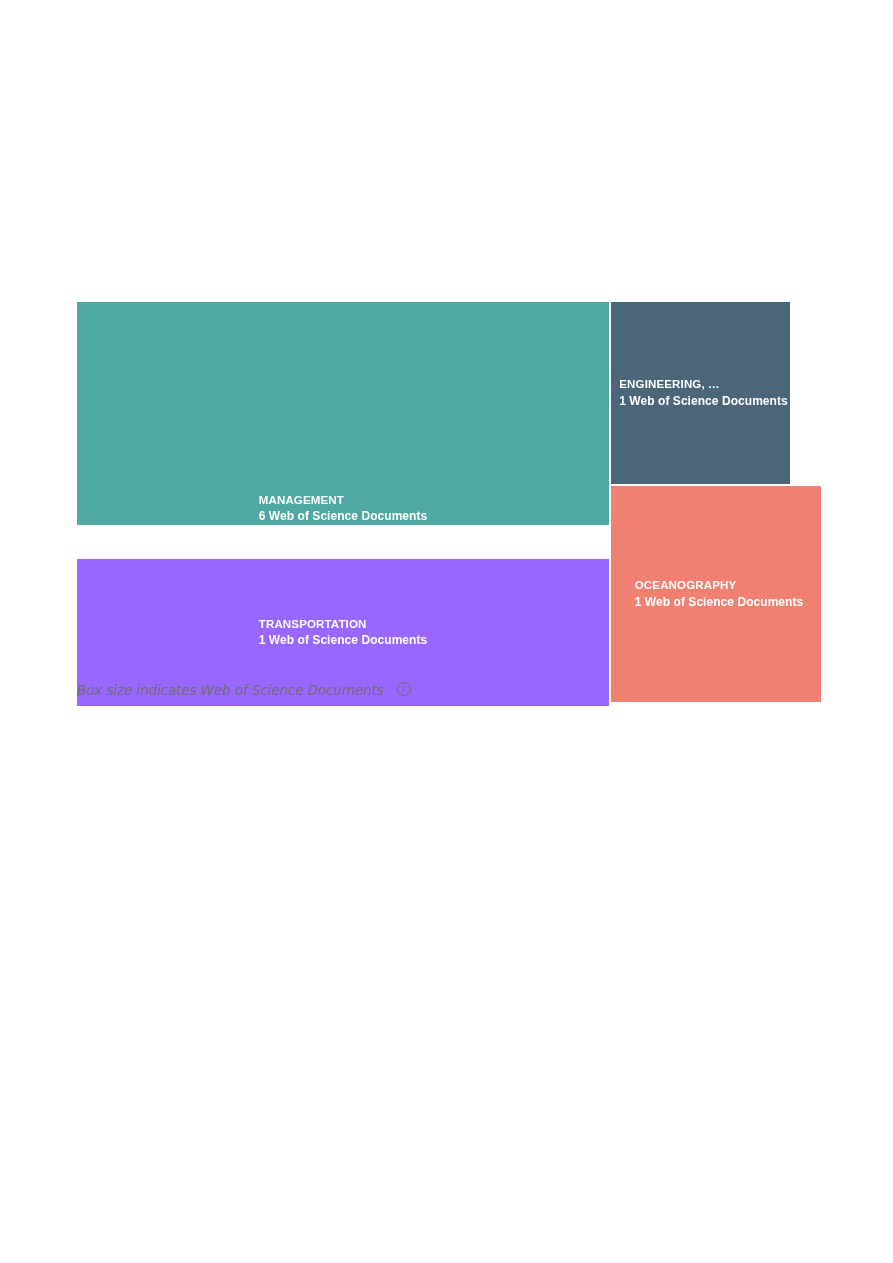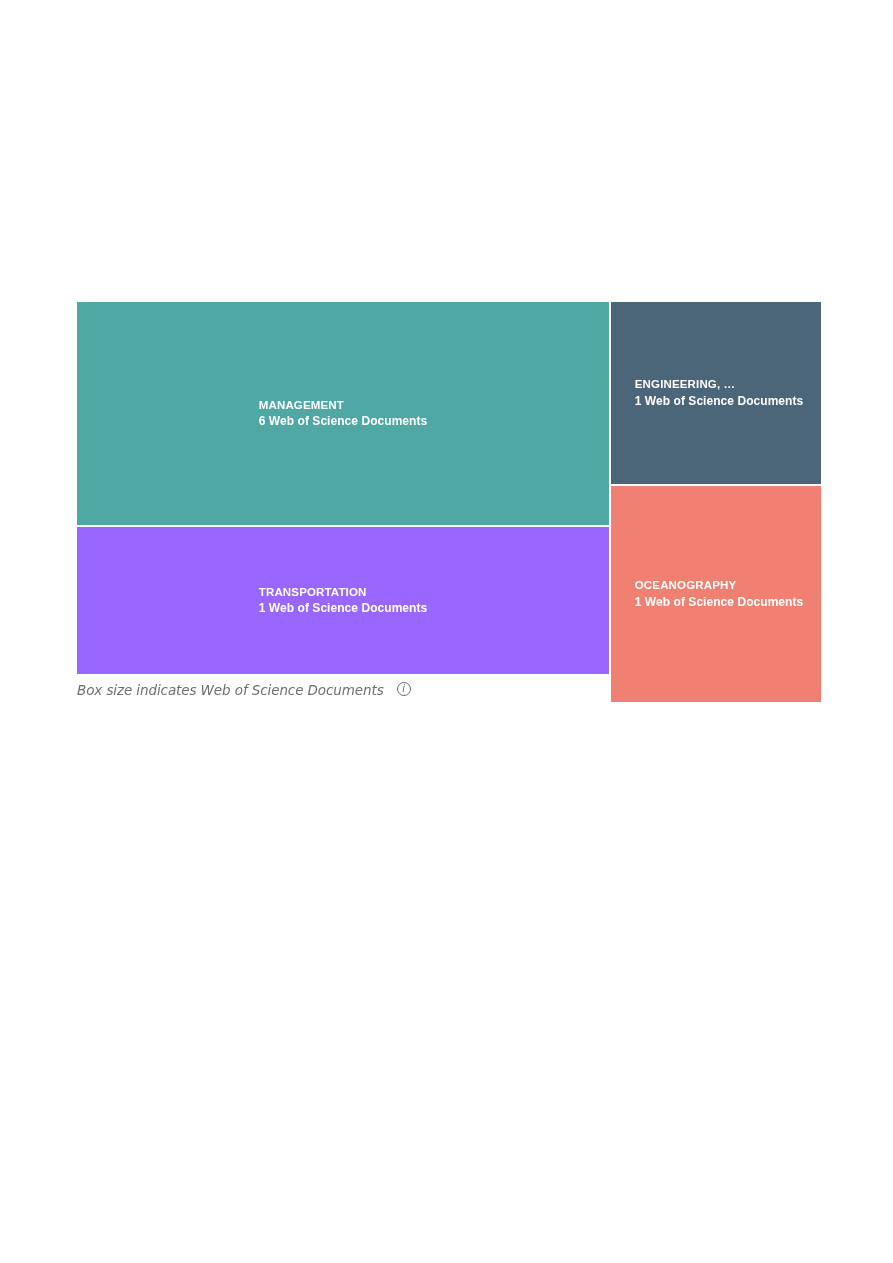--- a/index.html
+++ b/index.html
@@ -64,23 +64,23 @@
     display: block;
     color: #ffffff;
     font-size: 12px;
     font-weight: bold;
     letter-spacing: 0.05px;
     line-height: 1.42;
     white-space: nowrap;
   }
 
   
-  #cell-management   { left: 0px;   top: 0px;   width: 532px; height: 223px; }
+  #cell-management   { left: 0px;   top: 0px;   width: 532px; height: 223px; align-items: flex-end; }
   #cell-transportation { left: 0px; top: 225px; width: 532px; height: 147px; }
-  #cell-engineering  { left: 534px; top: 0px;   width: 210px; height: 182px; }
+  #cell-engineering  { left: 534px; top: 0px;   width: 179px; height: 182px; }
   #cell-oceanography { left: 534px; top: 184px; width: 210px; height: 216px; }
 
   
   #cell-engineering  .tm-label-block,
   #cell-oceanography .tm-label-block { padding-left: 6px; padding-right: 0; }
 
   
   #chart-caption {
     position: absolute;
     left: 77px;
@@ -126,21 +126,21 @@
 
   <div id="treemap">
 
     <div class="tm-cell" id="cell-management" style="background-color: rgb(79, 168, 164);">
       <span class="tm-label-block">
         <span class="tm-name">MANAGEMENT</span>
         <span class="tm-value">6 Web of Science Documents</span>
       </span>
     </div>
 
-    <div class="tm-cell" id="cell-transportation" style="background-color: rgb(153, 102, 255);">
+    <div class="tm-cell" id="cell-transportation" style="background-color: rgb(153, 102, 255); margin-top: 32px;">
       <span class="tm-label-block">
         <span class="tm-name">TRANSPORTATION</span>
         <span class="tm-value">1 Web of Science Documents</span>
       </span>
     </div>
 
     <div class="tm-cell" id="cell-engineering" style="background-color: rgb(75, 101, 121);">
       <span class="tm-label-block">
         <span class="tm-name">ENGINEERING, …</span>
         <span class="tm-value">1 Web of Science Documents</span>

